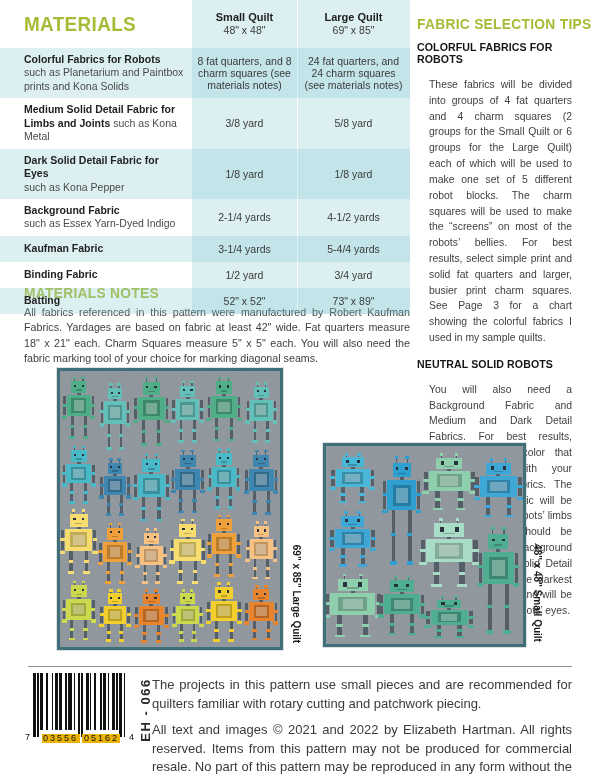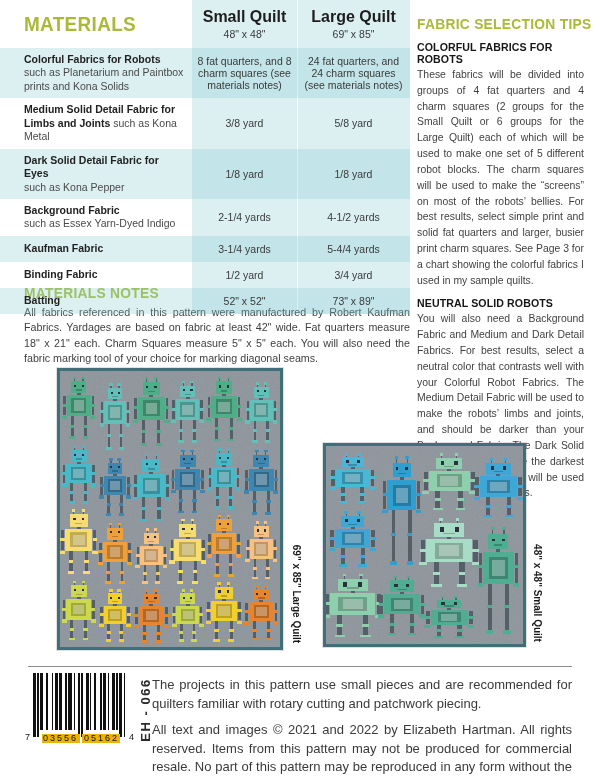--- a/index.html
+++ b/index.html
@@ -18,21 +18,21 @@
   .t-head, .t-row {
     display:grid; grid-template-columns:192px 105px 113px;
     position:relative; z-index:1; align-items:center;
   }
   .t-head { height:48px; }
   .materials-heading {
     margin:0 0 0 24px; font-size:21px; font-weight:700; letter-spacing:0.4px;
     color:#a9ba37; transform:scaleX(0.9); transform-origin:left center; white-space:nowrap;
   }
   .col-head { text-align:center; font-size:10.5px; line-height:1.3; color:#3a3a3a; }
-  .col-head .ch-title { font-weight:700; font-size:16px; color:#1d1d1d; }
+  .col-head .ch-title { font-weight:700; font-size:11px; color:#1d1d1d; }
   .t-row { min-height:26px; }
   .t-row.shaded { background:rgba(139,205,213,0.30); }
   .cell-name { padding:5px 8px 5px 24px; font-size:10.5px; line-height:1.28; }
   .row-title { font-weight:700; color:#222222; }
   .row-sub { font-weight:400; color:#4a4a4a; }
   .row-sub:empty { display:none; }
   .row-sub-inline { font-weight:400; color:#4a4a4a; }
   .row-sub-inline:not(:empty)::before { content:" "; }
   .cell-val { text-align:center; font-size:10.5px; padding:5px 4px; color:#3a3a3a; }
 
@@ -40,21 +40,21 @@
   .materials-notes { position:absolute; left:24px; top:284px; width:386px; }
   .notes-heading, .tips-heading {
     margin:0 0 4px 0; font-size:15px; font-weight:700; letter-spacing:0.3px;
     color:#a9ba37; transform:scaleX(0.92); transform-origin:left center; white-space:nowrap;
   }
   .notes-body { margin:0; font-size:10.7px; line-height:1.44; text-align:justify; color:#3f3f3f; }
 
   
   .tips { position:absolute; left:417px; top:15px; width:167px; }
   .tips h3 { margin:9px 0 2px 0; font-size:10.6px; font-weight:700; color:#161616; letter-spacing:0.1px; }
-  .tips p { margin:0; font-size:10.4px; line-height:1.52; text-align:justify; color:#3f3f3f; }
+  .tips p { margin:12px; font-size:10.4px; line-height:1.52; text-align:justify; color:#3f3f3f; }
 
   
   .quilt { position:absolute; box-sizing:content-box; border:3px solid #3f6f79; box-shadow:0 0 0 1px rgba(0,0,0,0.12); }
   .quilt svg { display:block; width:100%; height:100%; }
   .quilt-large { left:57px; top:368px; width:220px; height:276px; }
   .quilt-small { left:323px; top:443px; width:197px; height:198px; }
   .quilt-caption {
     position:absolute; white-space:nowrap; font-size:10px; font-weight:700; color:#1a1a1a;
   }
   .caption-large { left:296px; top:594px; transform:translate(-50%,-50%) rotate(90deg); }

